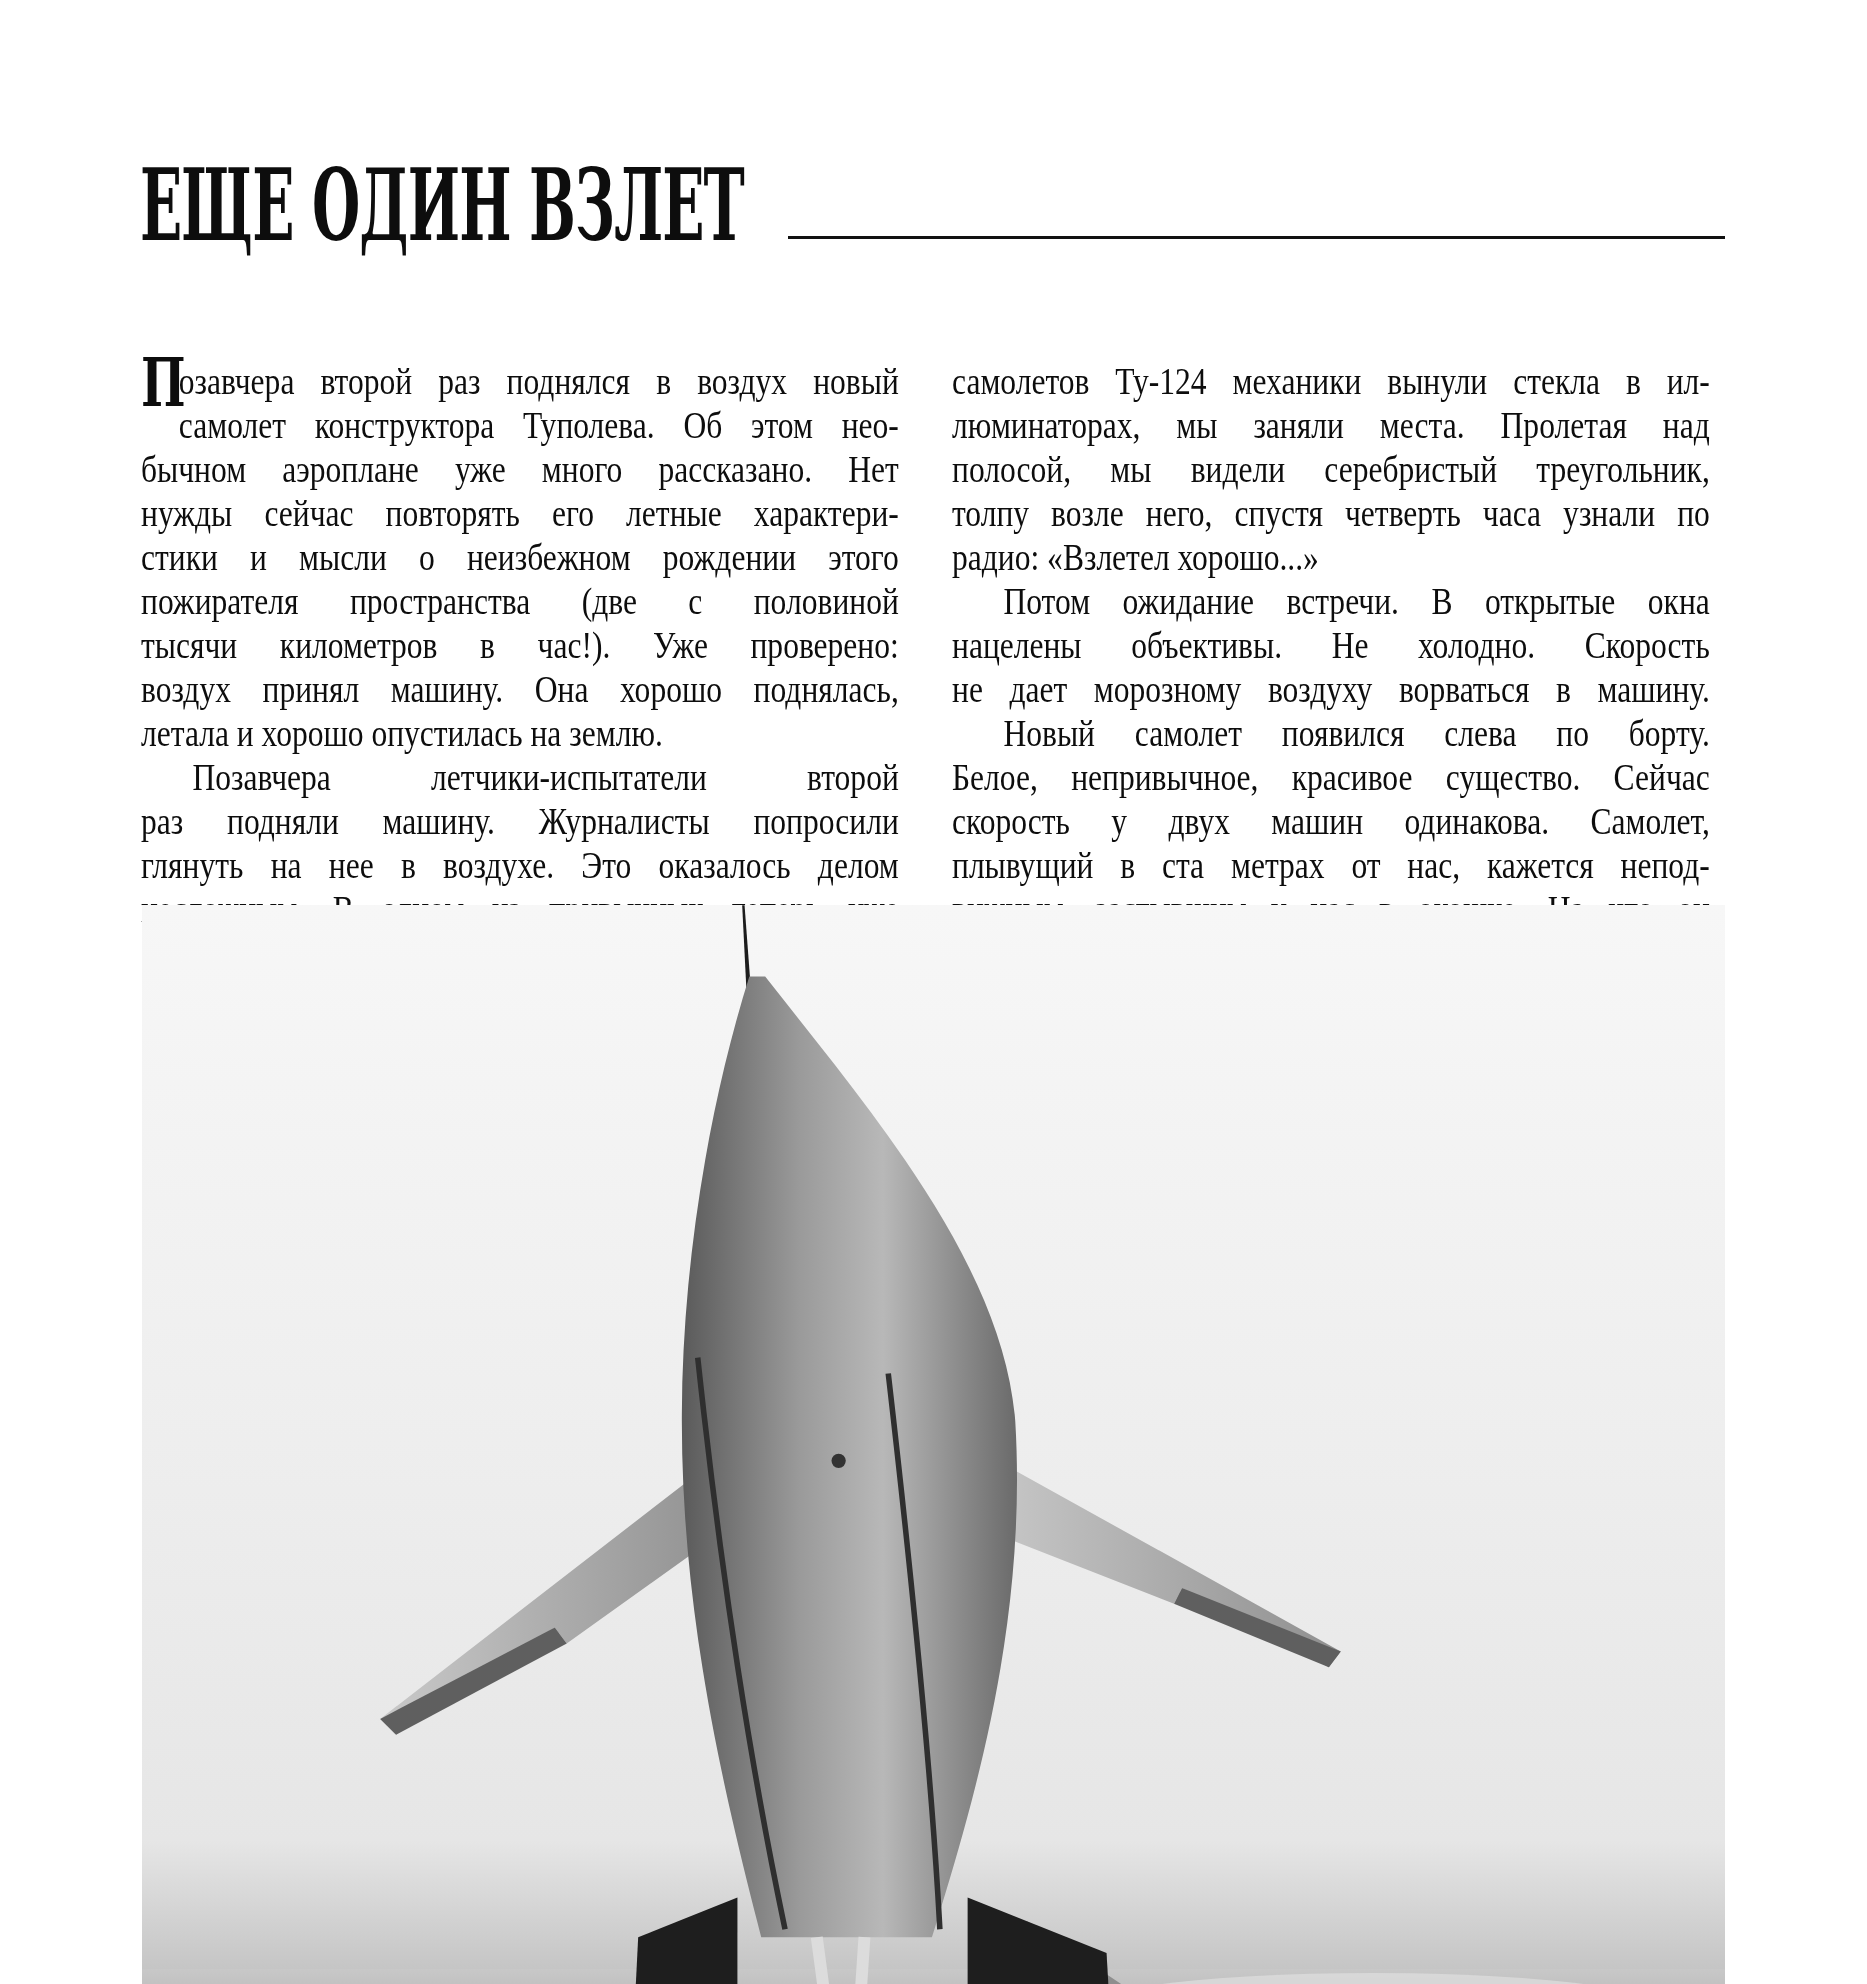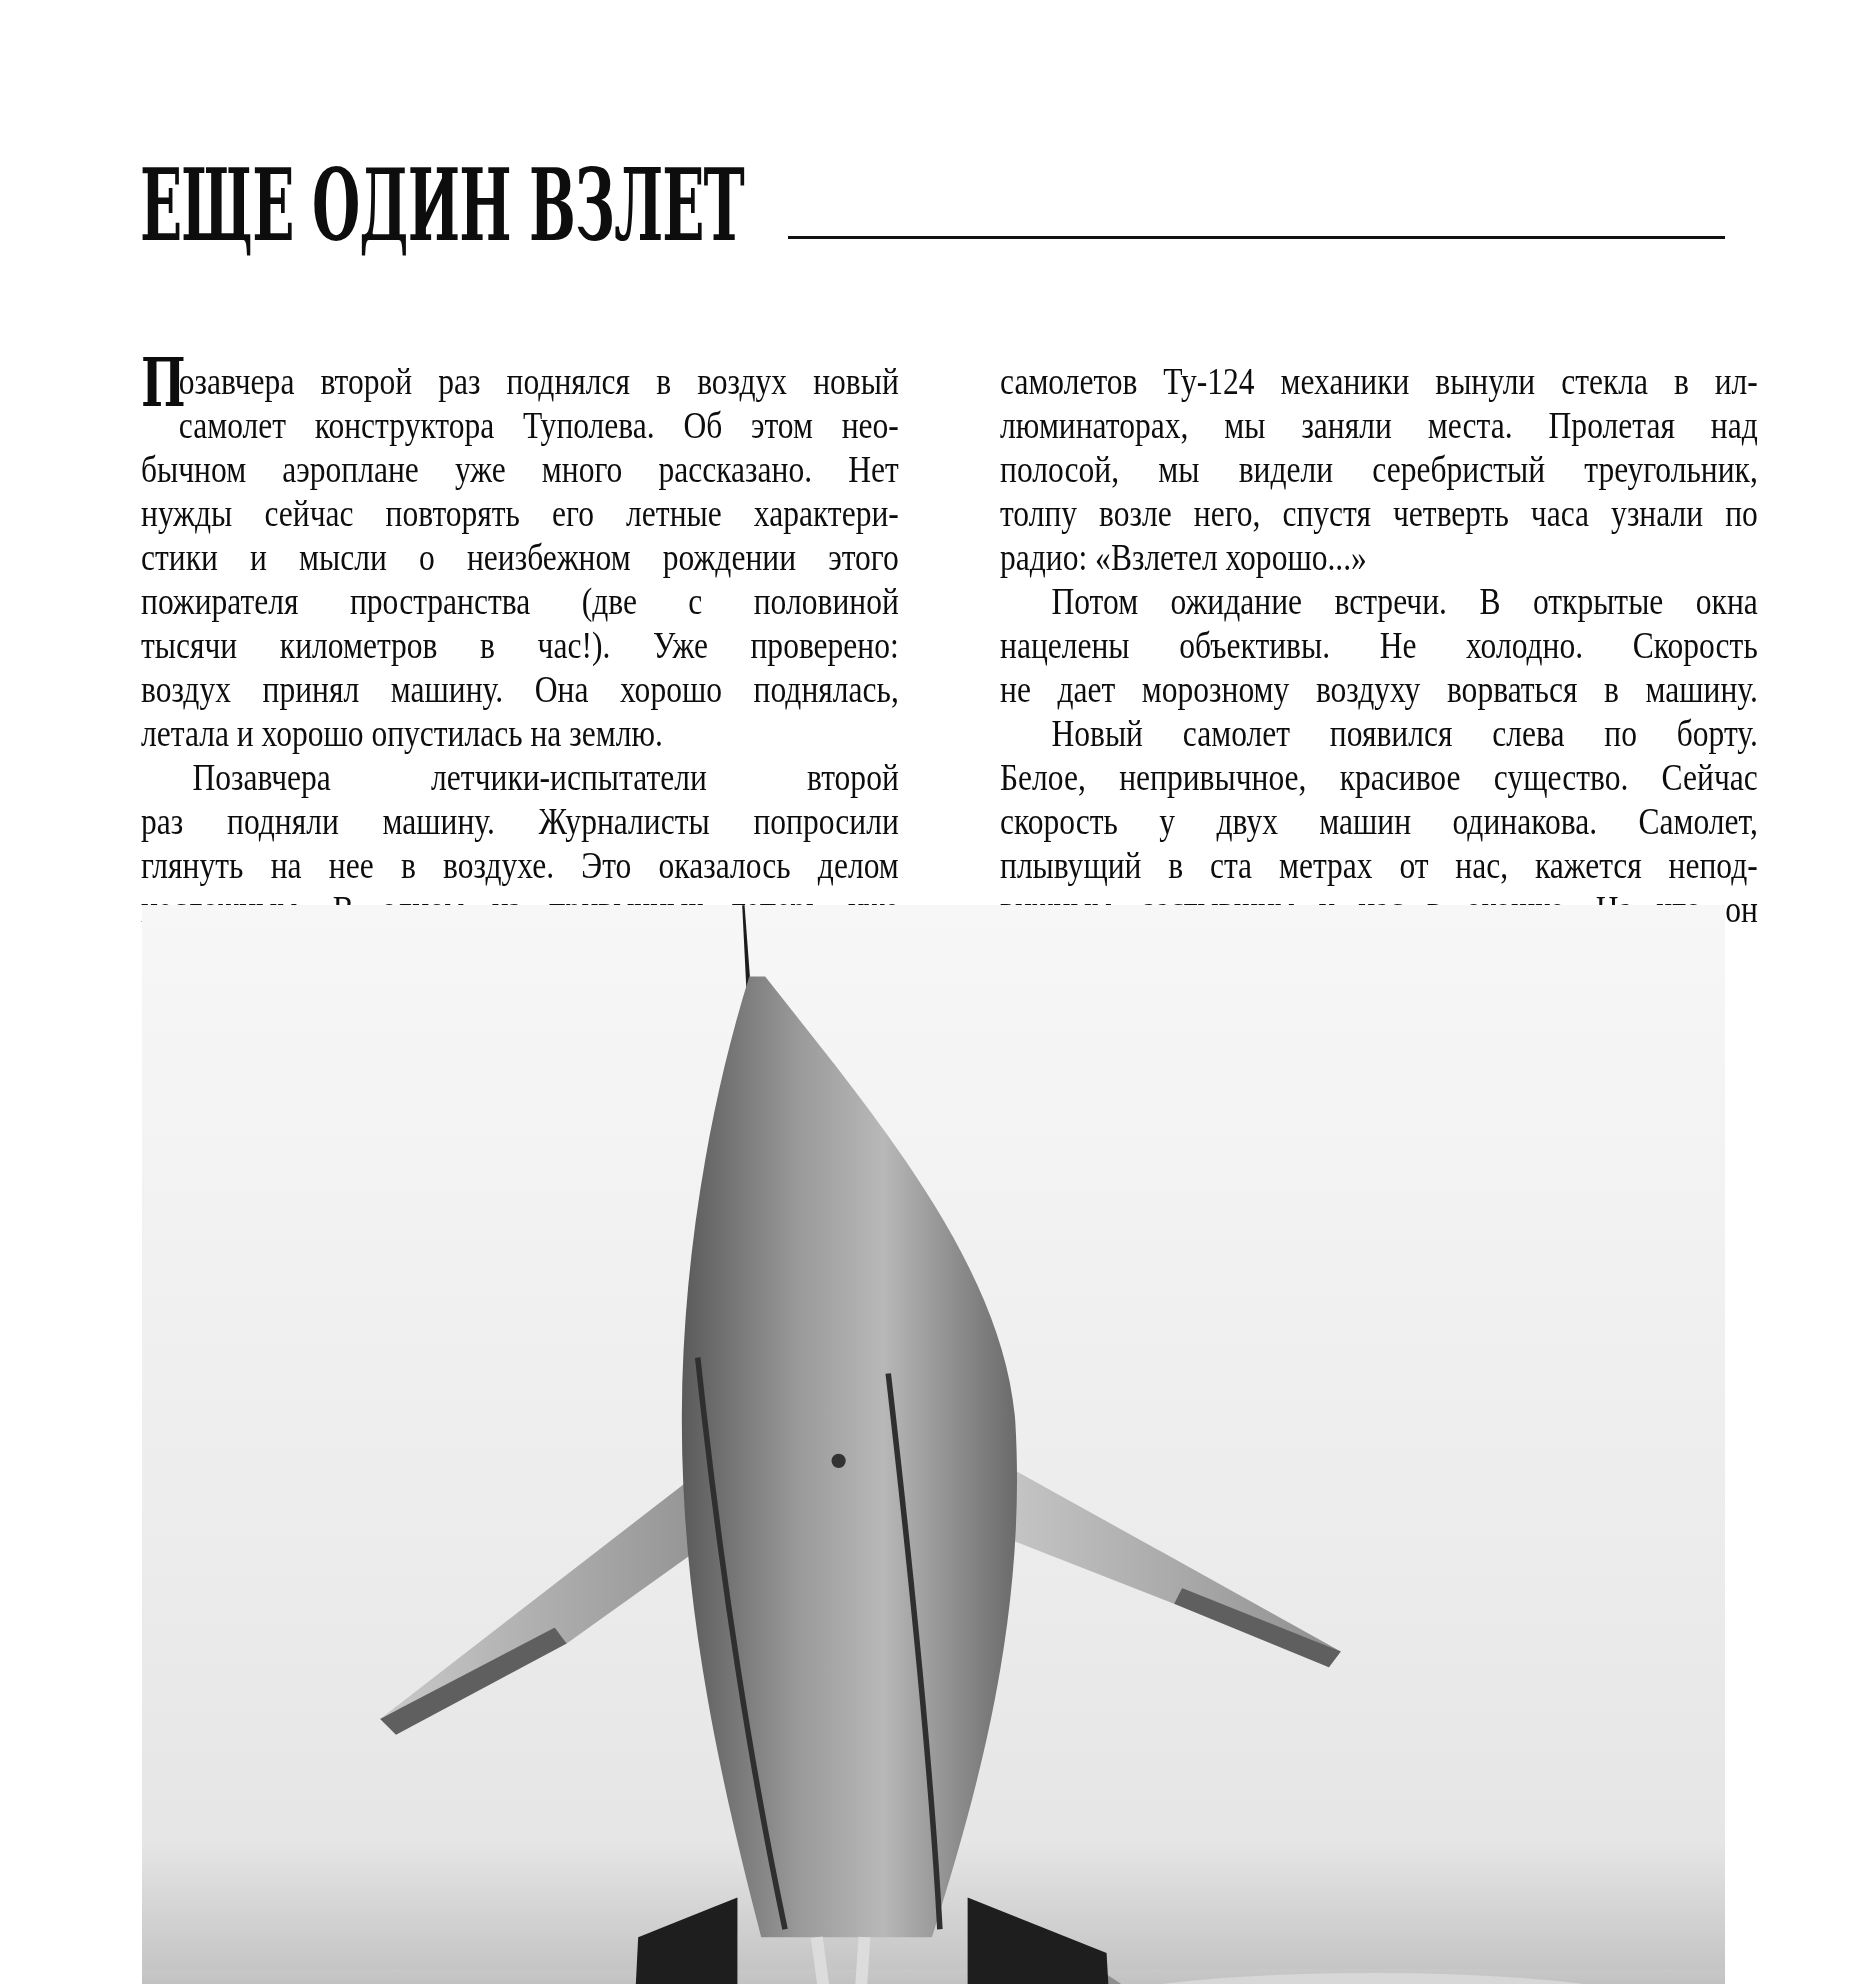--- a/index.html
+++ b/index.html
@@ -13,21 +13,21 @@
   }
   .title-rule { position: absolute; left: 788px; top: 236px; width: 937px; height: 2.8px; background: #111; }
 
   .col {
     position: absolute; top: 359px; width: 758px;
     font-family: "Liberation Serif", serif; font-size: 38px; line-height: 44px;
     text-align: justify; hyphens: manual;
   }
   .col-inner { transform: scaleX(0.83); transform-origin: left top; width: 913px; }
   .col.left { left: 141px; }
-  .col.right { left: 1000px; }
+  .col.right { left: 952px; }
   .line { display: block; text-align: justify; text-align-last: justify; white-space: nowrap; height: 44px; overflow: hidden; }
   .line.last { text-align-last: left; }
   .line.ind { padding-left: 62px; }
   .dropcap {
     float: left; font-family: "DejaVu Serif", serif; font-weight: bold;
     font-size: 67px; line-height: 48px; height: 47px; margin: 0 1.6px 0 0;
     transform: scaleX(0.85); transform-origin: left top; width: 44px;
   }
 
   .photo {

